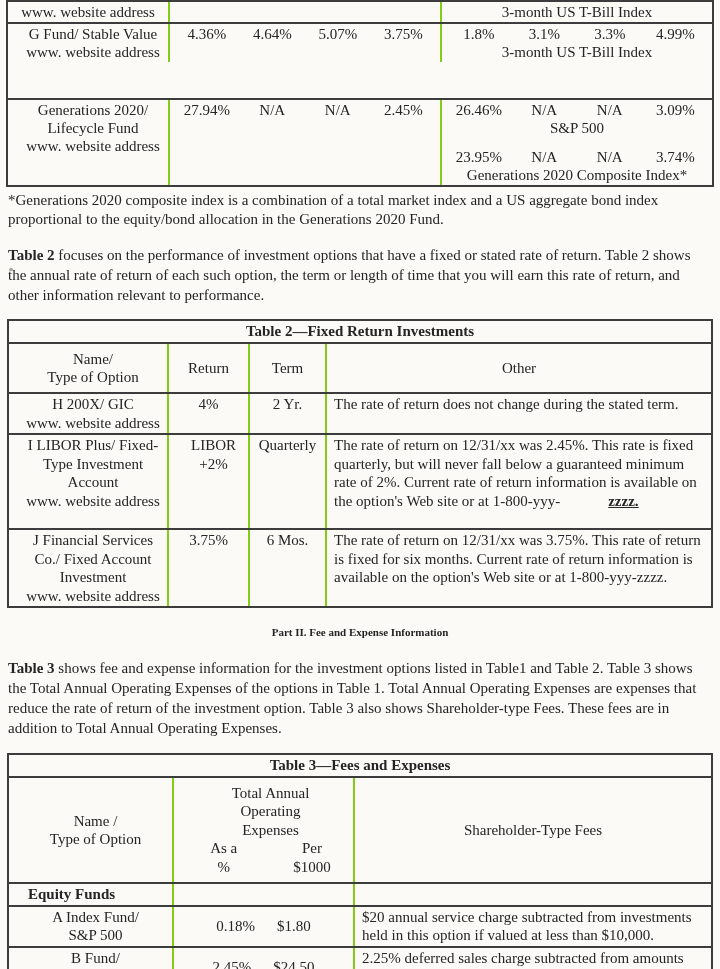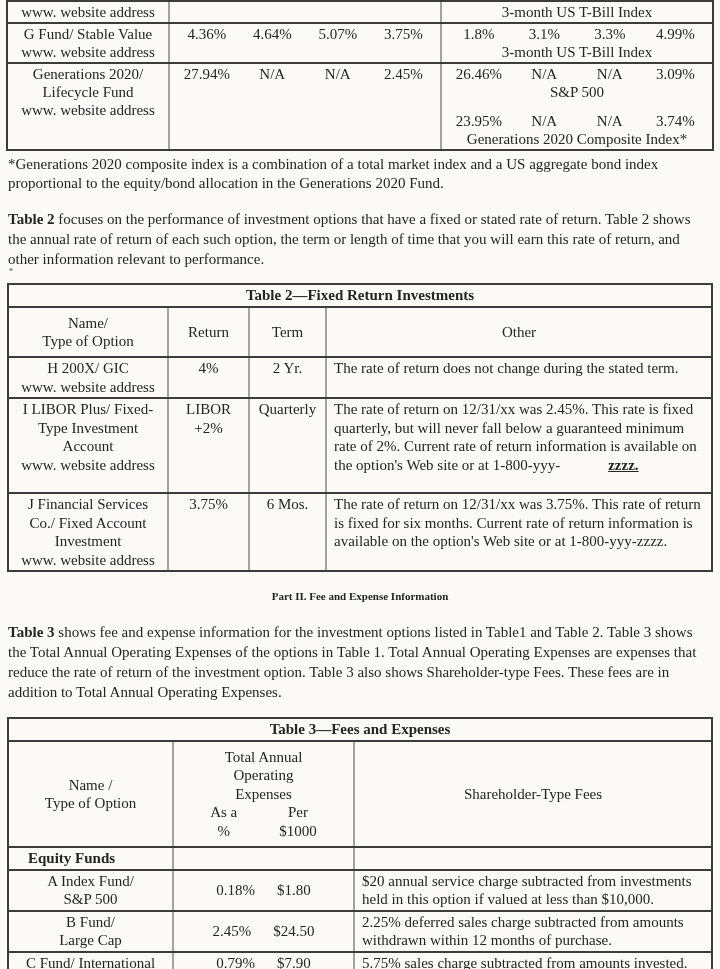--- a/index.html
+++ b/index.html
@@ -8,33 +8,33 @@
     background:#fbfaf7;color:#242424;
     font-family:"Liberation Serif","DejaVu Serif",serif;
     font-size:15px;line-height:19px;
     filter:blur(0.25px);
   }
   
   .tbl{border:2px solid #3c3c3c;background:#fbfaf7;}
   .r{display:grid;}
   .r + .r, .hr-top{border-top:2px solid #3c3c3c;}
   .c{padding:1px 4px;min-width:0;}
-  .bR{border-right:2px solid #a3a3a3;}
+  .bR{border-right:2px solid #84cc16;}
   .center{text-align:center;}
-  .pre{white-space:pre-line;}
+  .pre{white-space:pre-line;padding-left:14px;}
   .vc{display:flex;flex-direction:column;justify-content:center;}
   .u{text-decoration:underline;font-weight:bold;margin-left:48px;}
   .title-row{font-weight:bold;text-align:center;padding:1px 8px;line-height:19px;}
   .vals{display:grid;grid-template-columns:repeat(4,1fr);text-align:center;line-height:18px;}
   
   .t1{margin:0 6px;line-height:18px;}
   .t1 .r{grid-template-columns:162px 272px 1fr;}
   .t1r1{min-height:20px;}
   .t1r2{min-height:36px;}
-  .t1r3{min-height:82px;}
+  .t1r3{min-height:82px;margin-top:36px;}
   .spacer{height:11px;}
   
   .footnote{margin:4px 10px 0 8px;line-height:19px;}
   .para{margin:16px 10px 0 8px;line-height:20px;text-align:left;}
   .heading2{margin:14px 0 0 0;text-align:center;font-weight:bold;font-size:11px;line-height:20px;}
   
   .t2{margin:14px 7px 0 7px;line-height:18.5px;}
   .t2 .r{grid-template-columns:160px 81px 77px 1fr;}
   .t2-head{min-height:48px;}
   .t2-rowH{min-height:39px;}

